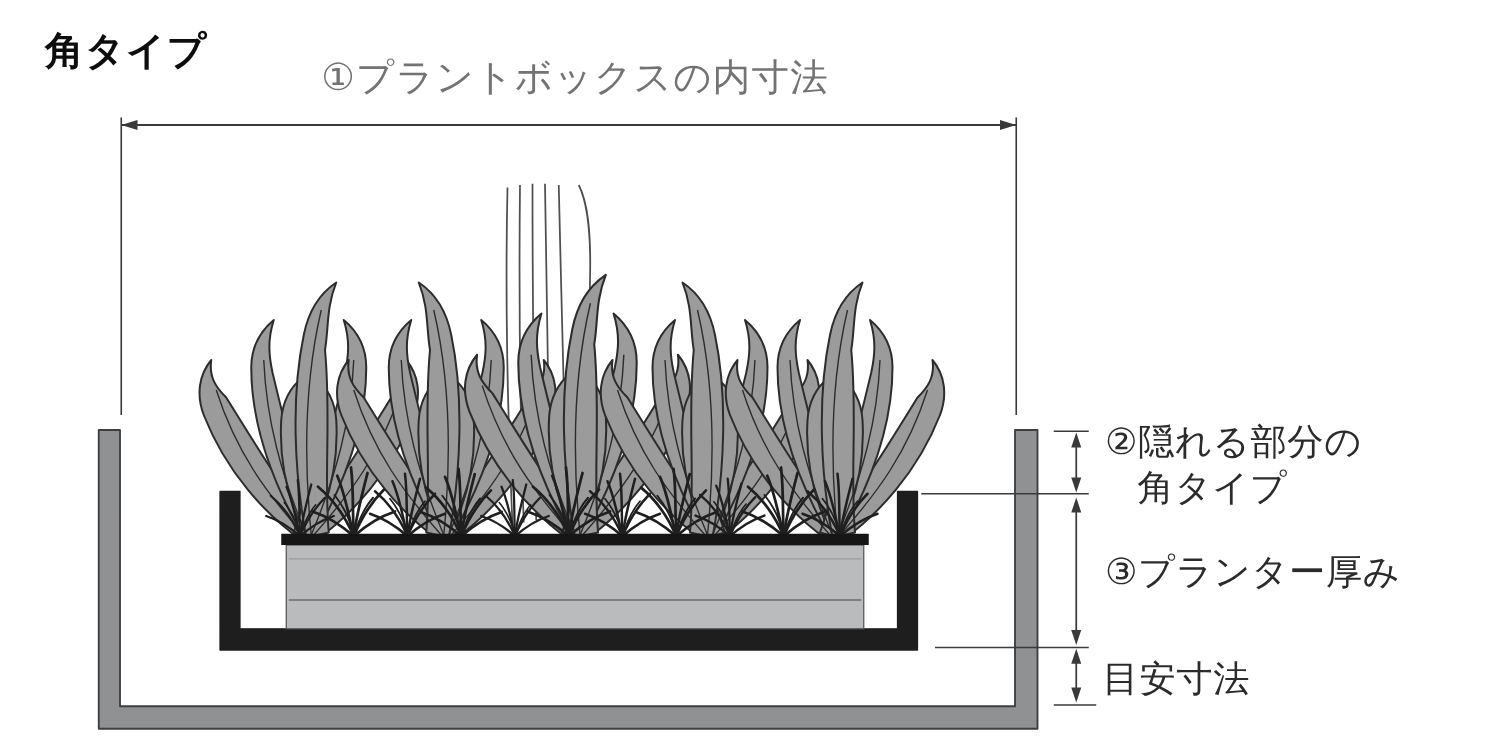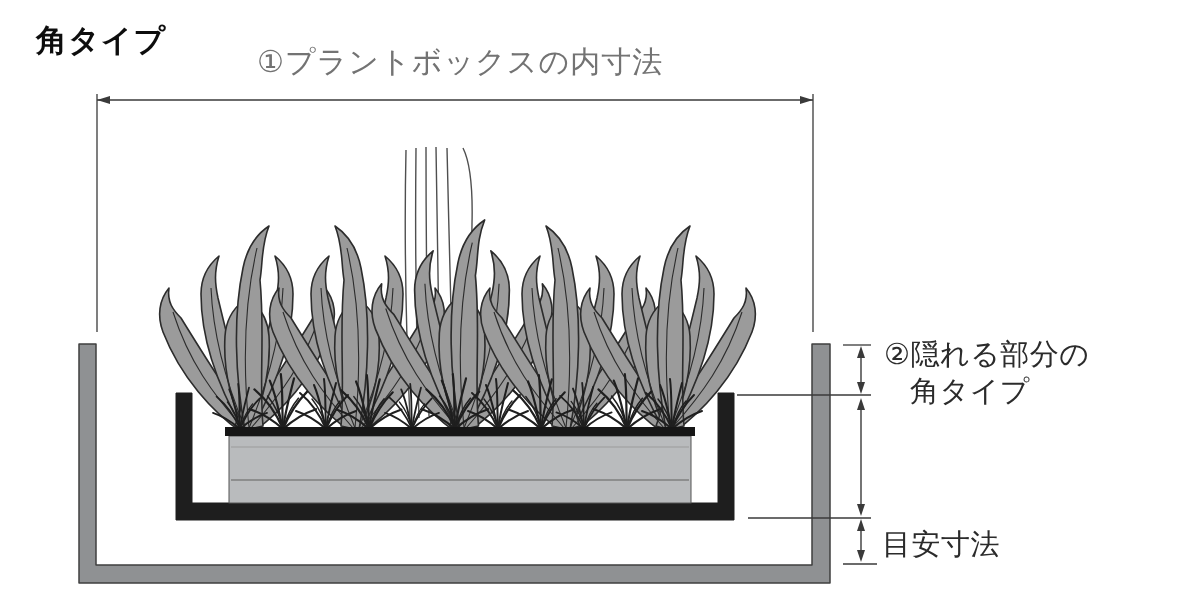--- a/index.html
+++ b/index.html
@@ -138,16 +138,17 @@
 
   <div class="abs heading">角タイプ</div>
 
   <div class="abs diagram-title">①プラントボックスの内寸法</div>
 
   <div class="abs dim-label label-hidden">
     <span>②隠れる部分の</span>
     <span class="indent">角タイプ</span>
   </div>
 
+  <div class="abs dim-label label-thickness">③プランター厚み</div>
 
   <div class="abs dim-label label-adjust">目安寸法</div>
 
 </div>
 
 </body></html>

